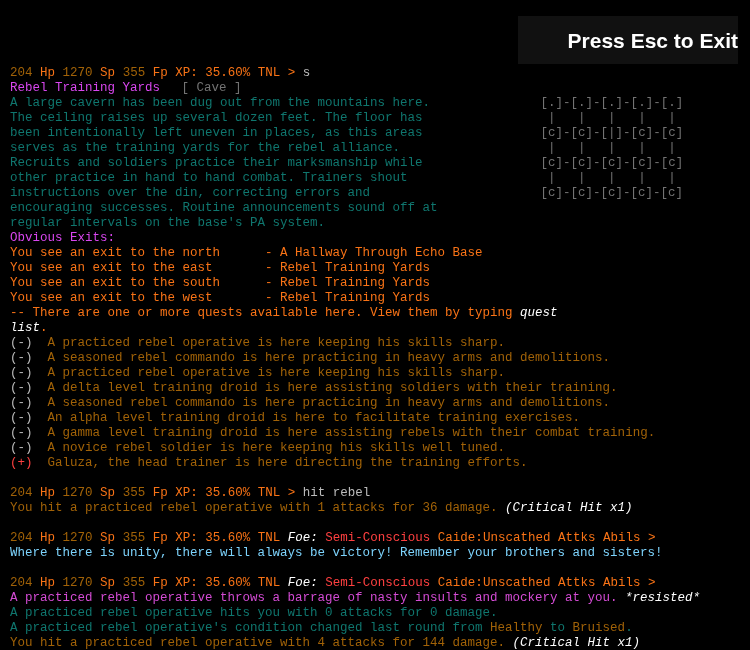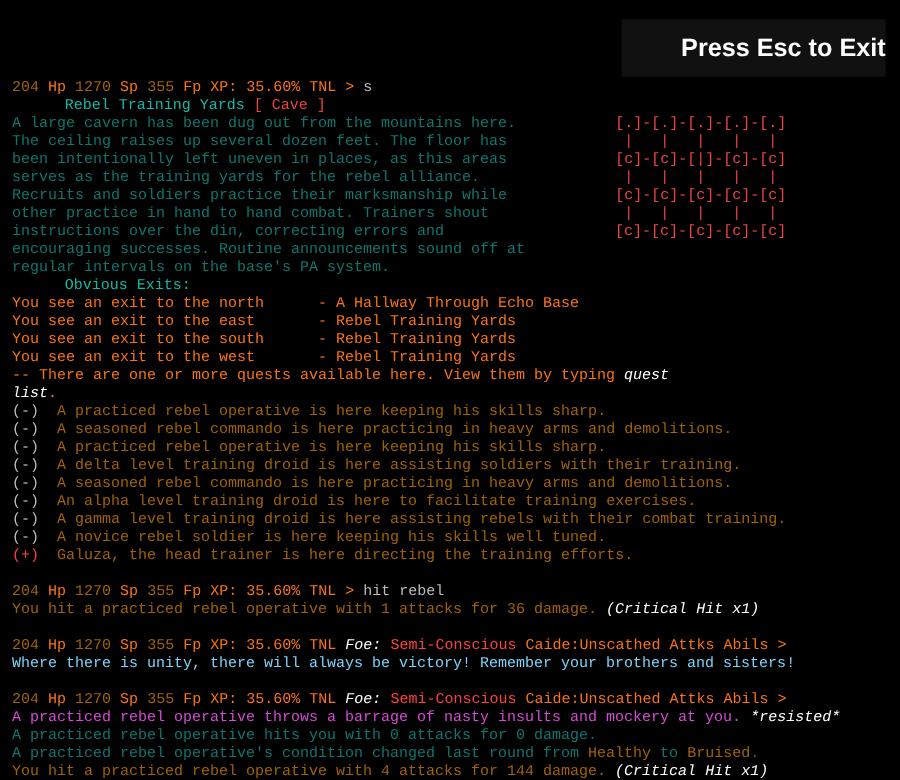--- a/index.html
+++ b/index.html
@@ -36,22 +36,22 @@
     align-items: center;
     justify-content: flex-end;
     pointer-events: none;
     white-space: normal;
   }
 
   
   .green    { color: #a16207; }
   .green-d  { color: #0f766e; }
   .yellow-d { color: #f97316; }
-  .cyan     { color: #14b8a6; margin-left: 44px; }
-  .cyan-d   { color: #ef4444; }
+  .cyan     { color: #d946ef; }
+  .cyan-d   { color: #737373; margin-left: 14px; }
   .magenta  { color: #d44bd4; }
   .red      { color: #ff4040; }
   .red-d    { color: #7dd3fc; }
   .white    { color: #ffffff; font-style: italic; }
   .grey     { color: #bcbcbc; }
 
   span { white-space: pre; }
 
   #term { display: block; }
   .row  { display: block; height: 15px; }

